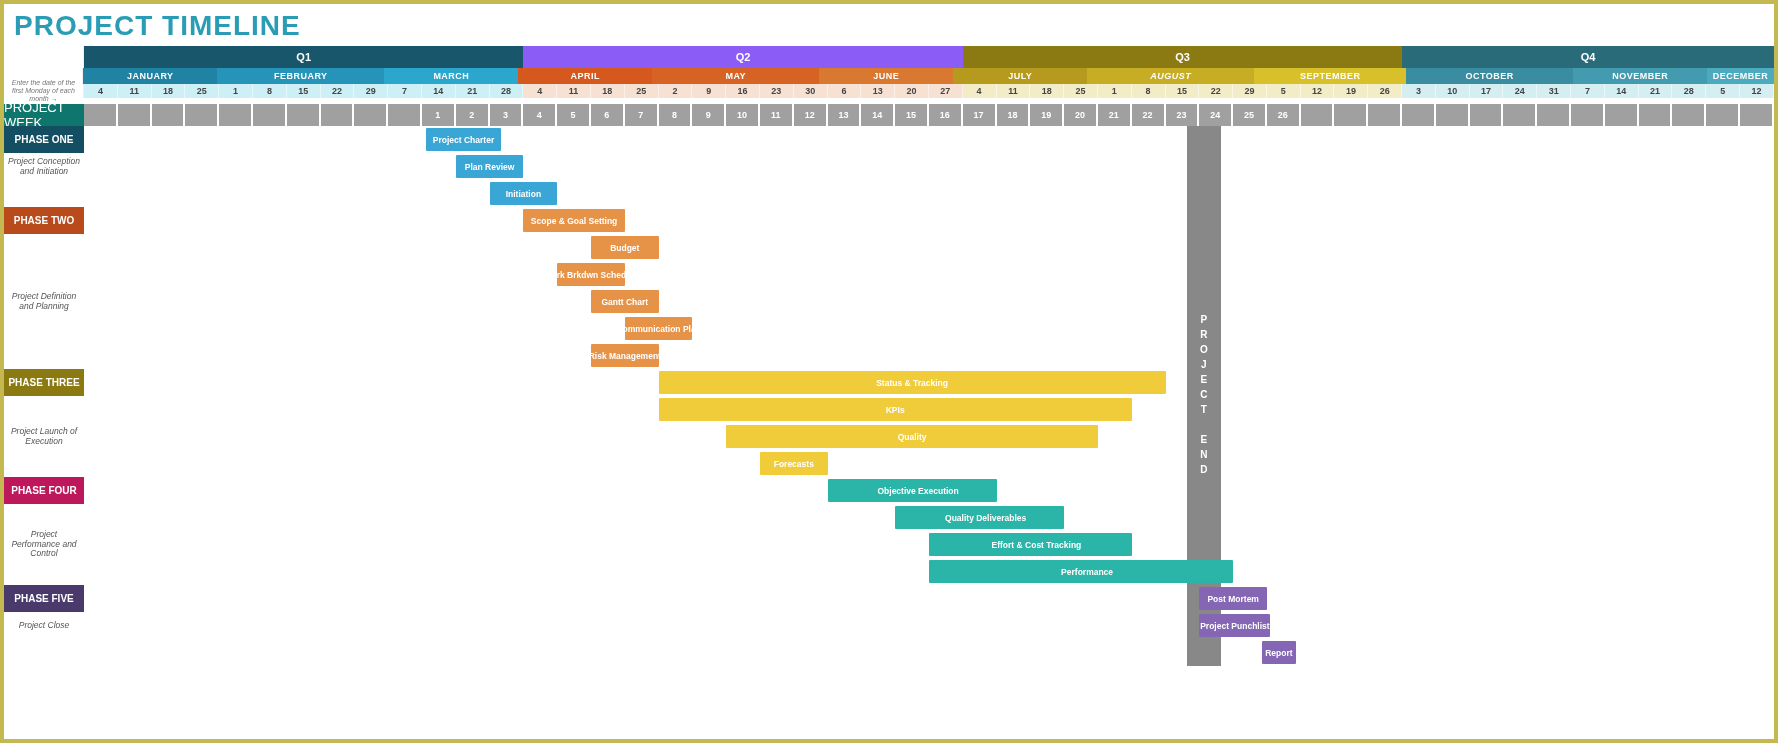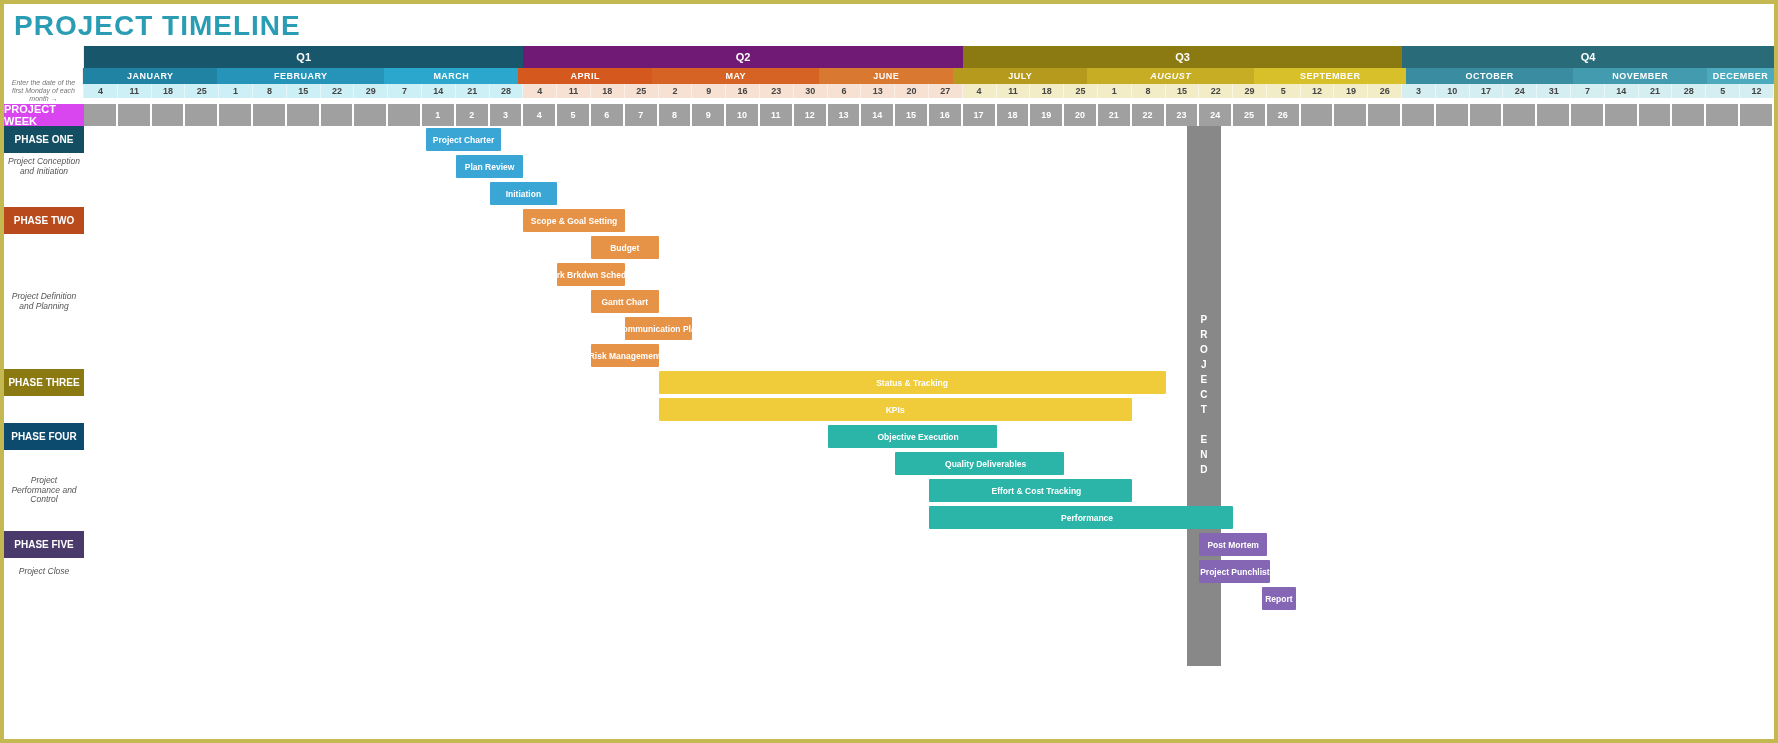--- a/index.html
+++ b/index.html
@@ -9,41 +9,41 @@
 .grid { position: relative; } 
 
 
 .hrow { display: flex; }
 .corner { width: 80px; background: #fff; border-right: 1px solid #eee; display:flex; align-items:center; justify-content:center; text-align:center; font-size:7px; font-style:italic; color:#777; padding:2px 4px; line-height:1.1;}
 .qcell { color:#fff; font-weight:bold; font-size:11px; display:flex; align-items:center; justify-content:center; height:22px; }
 .mcell { color:#fff; font-weight:bold; font-size:9px; display:flex; align-items:center; justify-content:center; height:16px; letter-spacing:0.5px;}
 .dcell { color:#444; font-weight:bold; font-size:9px; display:flex; align-items:center; justify-content:center; height:14px; border-right:1px solid rgba(255,255,255,0.5);}
 
 .q1bg { background:#17566b; }
-.q2bg { background:#701a75; }
+.q2bg { background:#8b5cf6; }
 .q3bg { background:#8b7a12; }
 .q4bg { background:#2a6b7a; }
 .m-jan{background:#2183a3;} .m-feb{background:#2694b8;} .m-mar{background:#2ba6cc;}
 .m-apr{background:#d5581f;} .m-may{background:#d66324;} .m-jun{background:#d87831;}
 .m-jul{background:#b59a1e;} .m-aug{background:#c6ad24;} .m-sep{background:#d8c02a;}
 .m-oct{background:#3a8da0;} .m-nov{background:#429bae;} .m-dec{background:#4baabd;}
 .drow-q1{background:#cdeff6;} .drow-q2{background:#f7e1d3;} .drow-q3{background:#f3edc7;} .drow-q4{background:#d4eef2;}
 
 
 .pwrow { display:flex; height:22px; }
-.pwlabel { width:80px; background:#d946ef; color:#fff; font-weight:bold; font-size:11px; display:flex; align-items:center; justify-content:center; }
+.pwlabel { width:80px; background:#0f766e; color:#fff; font-weight:normal; font-size:13px; display:flex; align-items:center; justify-content:center; }
 .pwcell { background:#a0a0a0; color:#fff; font-weight:bold; font-size:9px; display:flex; align-items:center; justify-content:center; border-right:2px solid #fff; height:22px; }
 .pwempty { background:#a0a0a0; display:flex; height:22px; border-right:2px solid #fff;}
 
 
 .body { position:relative; background:#fff; }
 .rrow { display:flex; height:27px; align-items:stretch; }
 .rlabel { width:80px; display:flex; align-items:center; justify-content:center; text-align:center; font-size:9px; padding:2px; }
 .phase { color:#fff; font-weight:bold; font-size:10px; }
-.ph1{background:#134e63;} .ph2{background:#b84a1b;} .ph3{background:#8b7a12;} .ph4{background:#0c4a6e;} .ph5{background:#4a3a6b;}
+.ph1{background:#134e63;} .ph2{background:#b84a1b;} .ph3{background:#8b7a12;} .ph4{background:#be185d;} .ph5{background:#4a3a6b;}
 .desc { color:#555; font-style:italic; font-size:8.5px; line-height:1.15; }
 .track { flex:1; position:relative; }
 .bar { position:absolute; top:2px; bottom:2px; color:#fff; font-size:8.5px; font-weight:bold; display:flex; align-items:center; justify-content:center; padding:0 4px; border-radius:1px; white-space:nowrap; overflow:hidden; text-overflow:ellipsis;}
 .c-blue{background:#3aa6d6;} .c-orange{background:#e69348;} .c-yellow{background:#f0cc3a;} .c-teal{background:#2bb5a8;padding-left:16px;} .c-purple{background:#8466b5;}
 
 .projend { position:absolute; top:0; bottom:0; background:#888; color:#fff; font-size:10px; font-weight:bold; display:flex; align-items:center; justify-content:center; }
 .projend-inner { writing-mode: vertical-rl; text-orientation: upright; letter-spacing:4px; }
 </style>
 </head>
 <body>
@@ -244,20 +244,32 @@
             <div class="bar c-yellow" style="left: 574.6px; width: 507px;">Status &amp; Tracking</div>
           </div>
         </div>
         <div class="rrow">
           <div class="rlabel desc"></div>
           <div class="track">
             <div class="bar c-yellow" style="left: 574.6px; width: 473.2px;">KPIs</div>
           </div>
         </div>
         <div class="rrow">
+          <div class="rlabel desc">Project Launch of Execution</div>
+          <div class="track">
+            <div class="bar c-yellow" style="left: 642.2px; width: 371.8px;">Quality</div>
+          </div>
+        </div>
+        <div class="rrow">
+          <div class="rlabel desc"></div>
+          <div class="track">
+            <div class="bar c-yellow" style="left: 676px; width: 67.6px;">Forecasts</div>
+          </div>
+        </div>
+        <div class="rrow">
           <div class="rlabel phase ph4">PHASE FOUR</div>
           <div class="track">
             <div class="bar c-teal" style="left: 743.6px; width: 169px;">Objective Execution</div>
           </div>
         </div>
         <div class="rrow">
           <div class="rlabel desc"></div>
           <div class="track">
             <div class="bar c-teal" style="left: 811.2px; width: 169px;">Quality Deliverables</div>
           </div>

